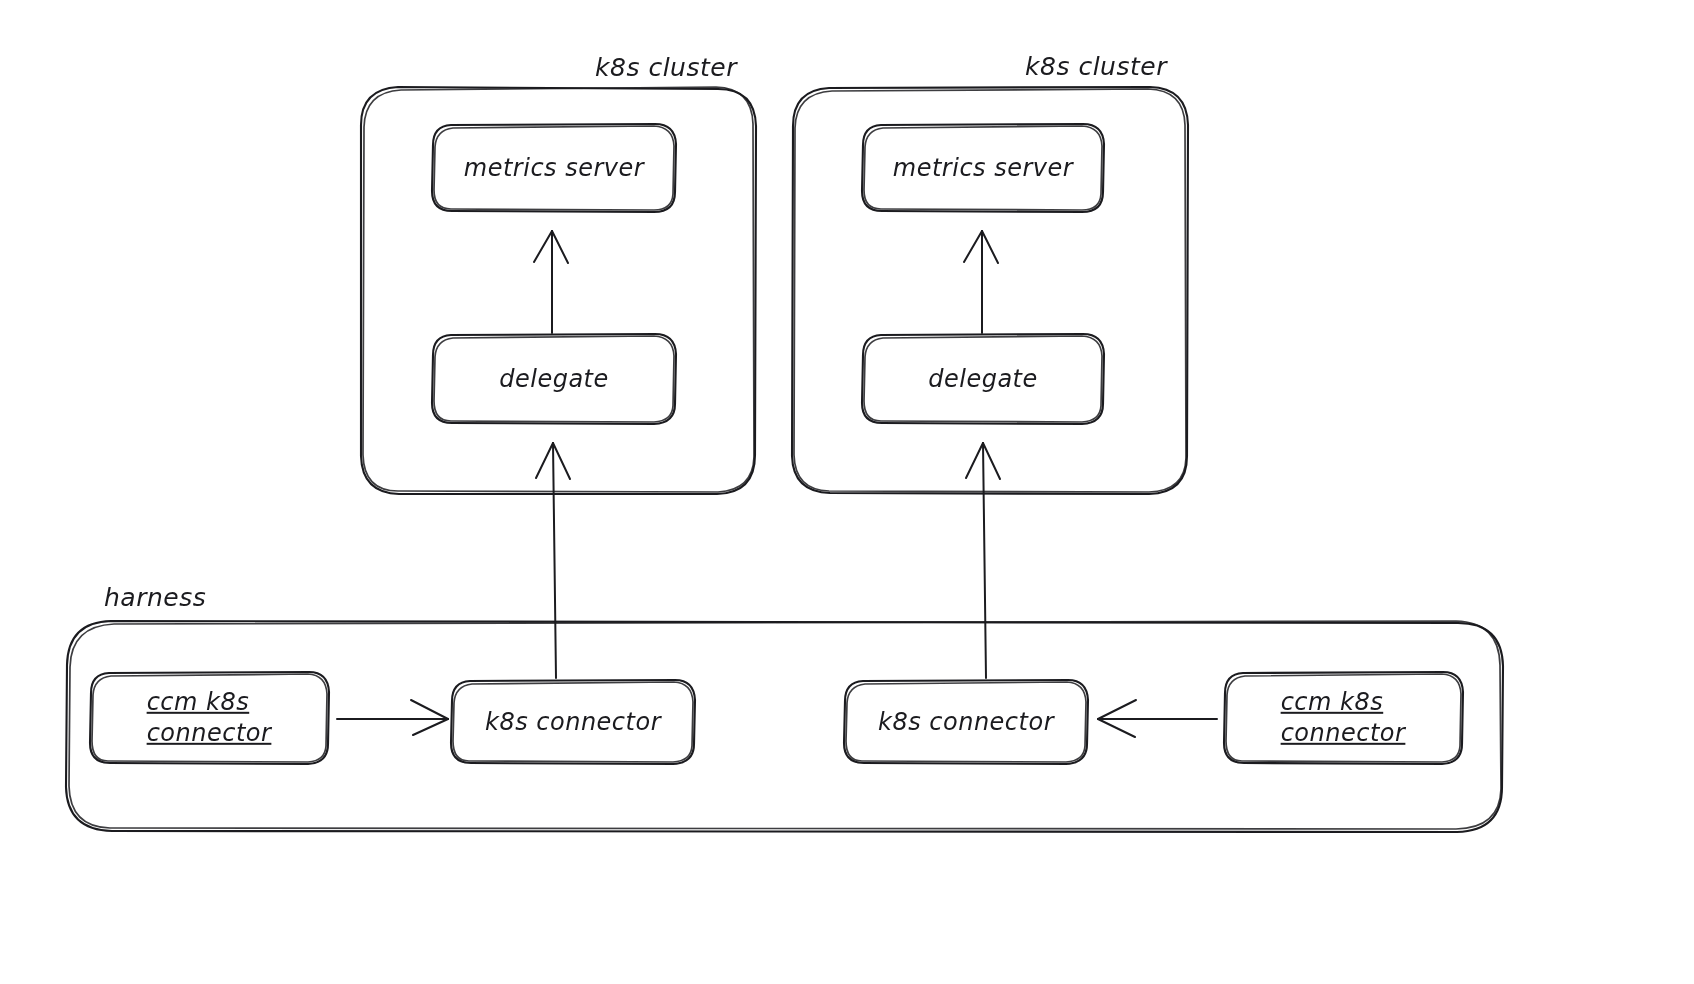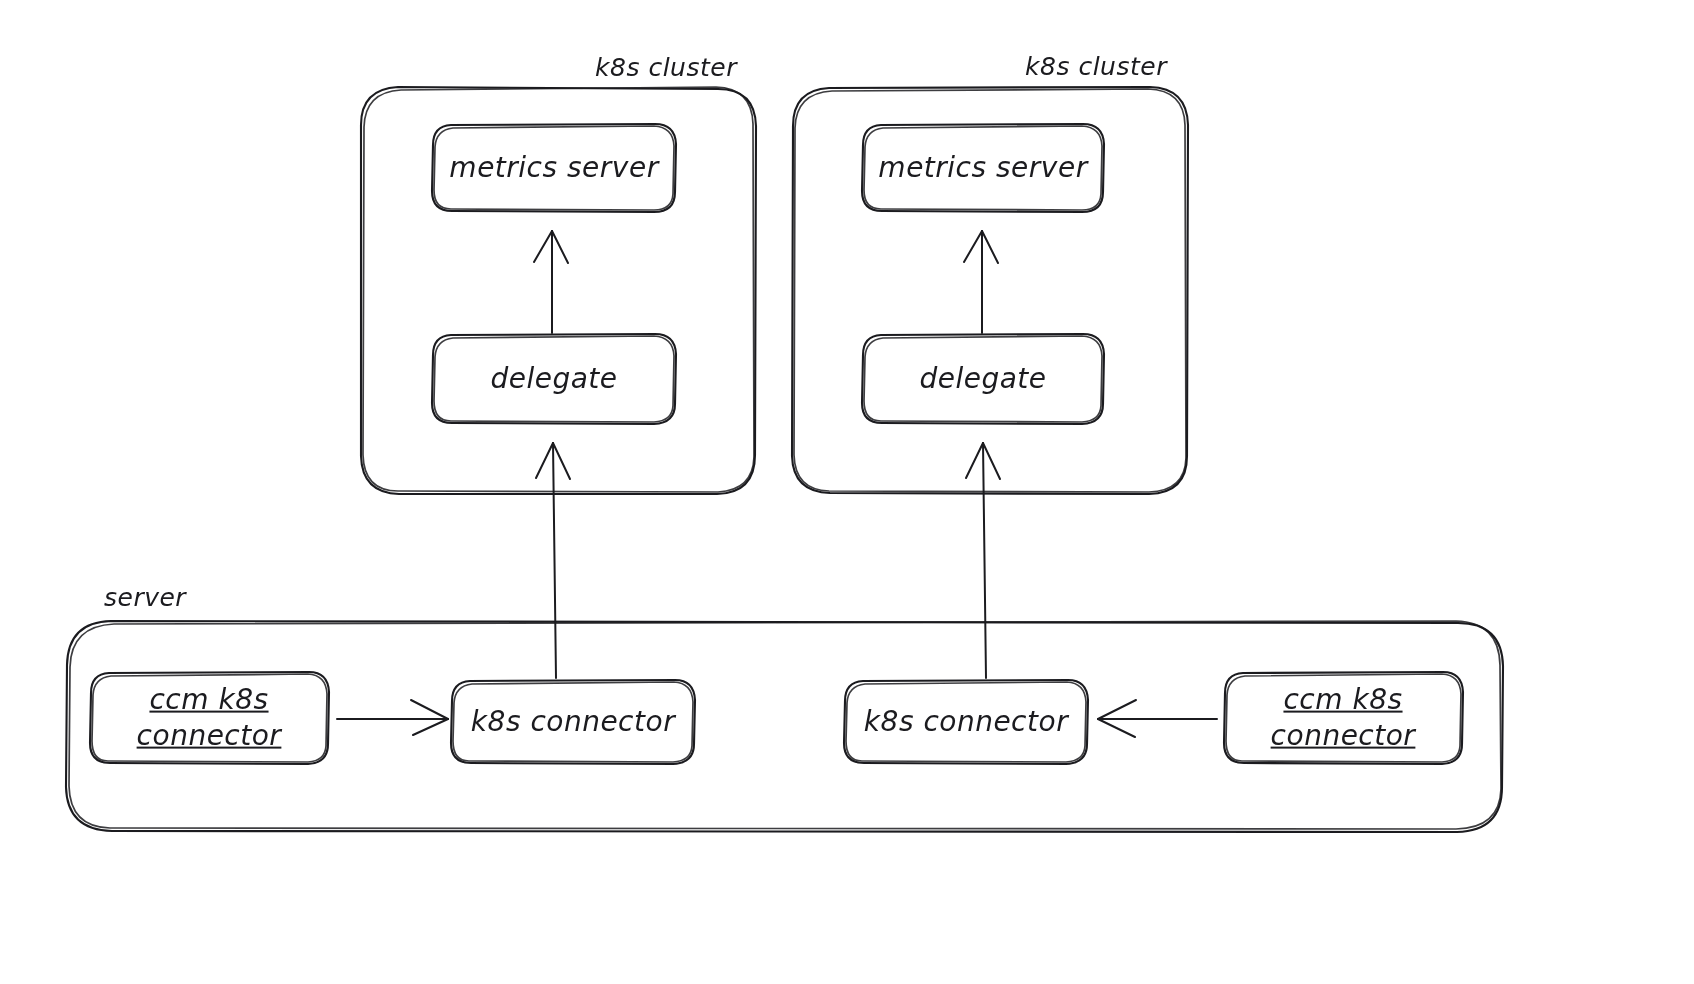--- a/index.html
+++ b/index.html
@@ -27,22 +27,21 @@
     white-space: nowrap;
     font-family: "DejaVu Sans", sans-serif;
     letter-spacing: 0.5px;
     pointer-events: none;
     font-style: italic;
   }
   .container-label {
     font-size: 25px;
   }
   .box-label {
-    font-size: 28px;
-    text-align: center;
+    font-size: 24px;
     line-height: 1.28;
   }
   .box-label.two-line { line-height: 1.3; text-decoration: underline; }
   .ctr { transform: translate(-50%, -50%); }
   .ctrx { transform: translateX(-50%); }
 </style>
 </head>
 <body>
 
 <div id="canvas">
@@ -145,21 +144,21 @@
       <path class="arrow" d="M1217 719 L1098 719"></path>
       <path class="arrow" d="M1136 700 L1098 719"></path>
       <path class="arrow" d="M1135 737 L1098 719"></path>
     </g>
   </svg>
 
   <div class="lbl container-label ctrx" style="left:666px; top:53px;">k8s cluster</div>
 
   <div class="lbl container-label ctrx" style="left:1096px; top:52px;">k8s cluster</div>
 
-  <div class="lbl container-label" style="left:104px; top:583px;">server</div>
+  <div class="lbl container-label" style="left:104px; top:583px;">harness</div>
 
   <div class="lbl box-label ctr" style="left:554px; top:168px;">metrics server</div>
 
   <div class="lbl box-label ctr" style="left:554px; top:379px;">delegate</div>
 
   <div class="lbl box-label ctr" style="left:983px; top:168px;">metrics server</div>
 
   <div class="lbl box-label ctr" style="left:983px; top:379px;">delegate</div>
 
   <div class="lbl box-label two-line ctr" style="left:209px; top:718px;">

